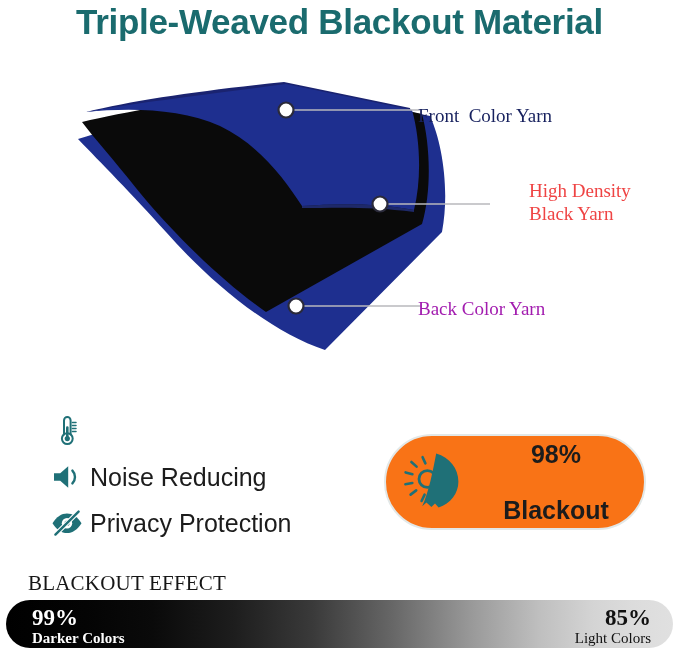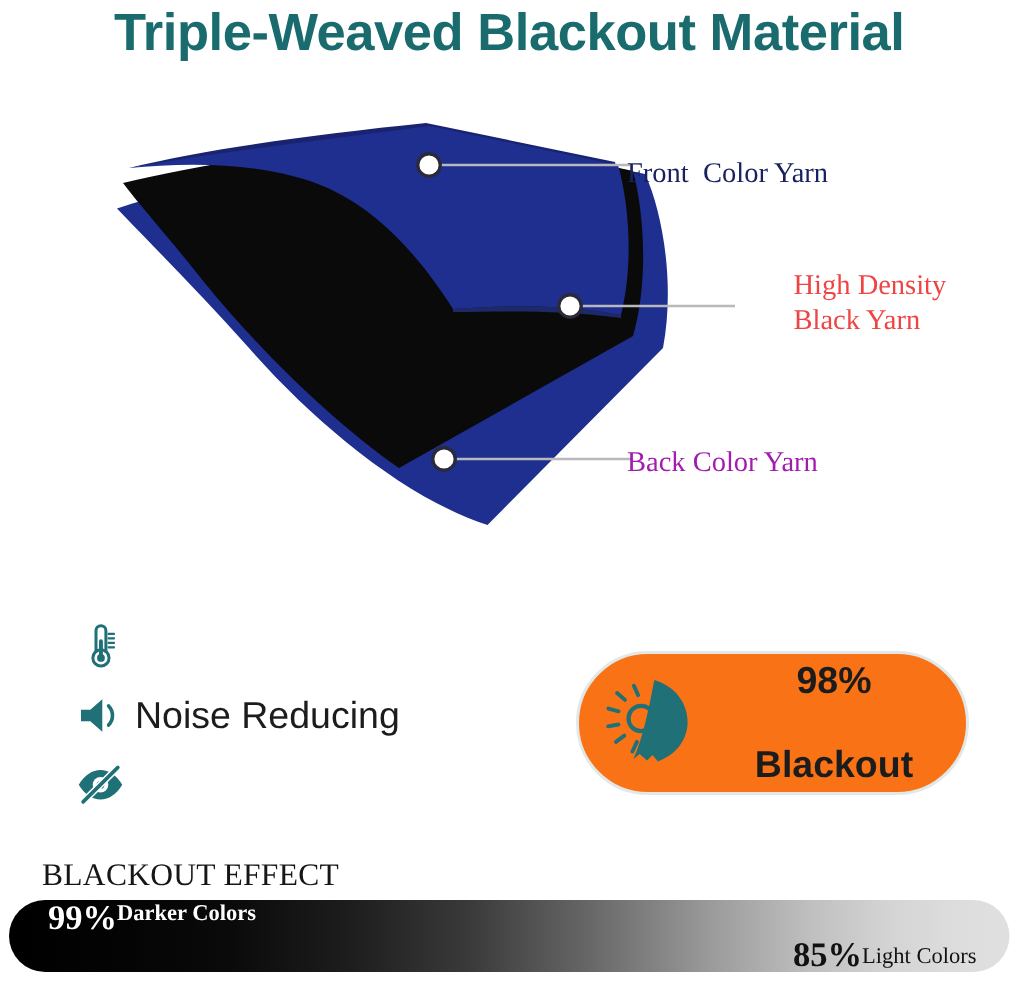--- a/index.html
+++ b/index.html
@@ -151,21 +151,21 @@
         #1d1d1d 34%, #3a3a3a 46%, #676767 58%,
         #9a9a9a 70%, #bfbfbf 80%, #d4d4d4 88%,
         #dcdcdc 94%, #e0e0e0 100%);
     overflow: hidden;
   }
   .effect-side {
     position: absolute;
     top: 0;
     height: 48px;
     display: flex;
-    flex-direction: row;
+    flex-direction: column;
     justify-content: flex-end;
     font-family: "Liberation Serif", serif;
   }
   .effect-side.left {
     left: 26px;
     align-items: flex-start;
     color: #ffffff;
   }
   .effect-side.right {
     right: 22px;
@@ -264,20 +264,21 @@
     <span class="feature-icon">
       <svg width="34" height="28" viewBox="0 0 34 28" fill="none">
         <path d="M2.5 14.2 C6.5 7.6 11.6 4.4 17 4.4 C22.4 4.4 27.5 7.6 31.5 14.2
                  C27.5 20.8 22.4 24 17 24 C11.6 24 6.5 20.8 2.5 14.2 Z" fill="#1f7077"></path>
         <circle cx="17" cy="14.2" r="5.2" fill="#ffffff"></circle>
         <circle cx="17" cy="14.2" r="2.6" fill="#1f7077"></circle>
         <path d="M5.4 25.6 L28.6 2.6" stroke="#ffffff" stroke-width="4.6" stroke-linecap="round"></path>
         <path d="M5.4 25.6 L28.6 2.6" stroke="#1f7077" stroke-width="2.4" stroke-linecap="round"></path>
       </svg>
     </span>
+    <span class="feature-label">Privacy Protection</span>
   </div>
 
 </div>
 
 <div class="badge">
   <span class="badge-icon">
     <svg width="64" height="62" viewBox="0 0 64 62" fill="none">
 
       <g stroke="#1f7077" stroke-width="2.6" stroke-linecap="round">
         <path d="M20.6 6.2 L23.4 12.4"></path>

